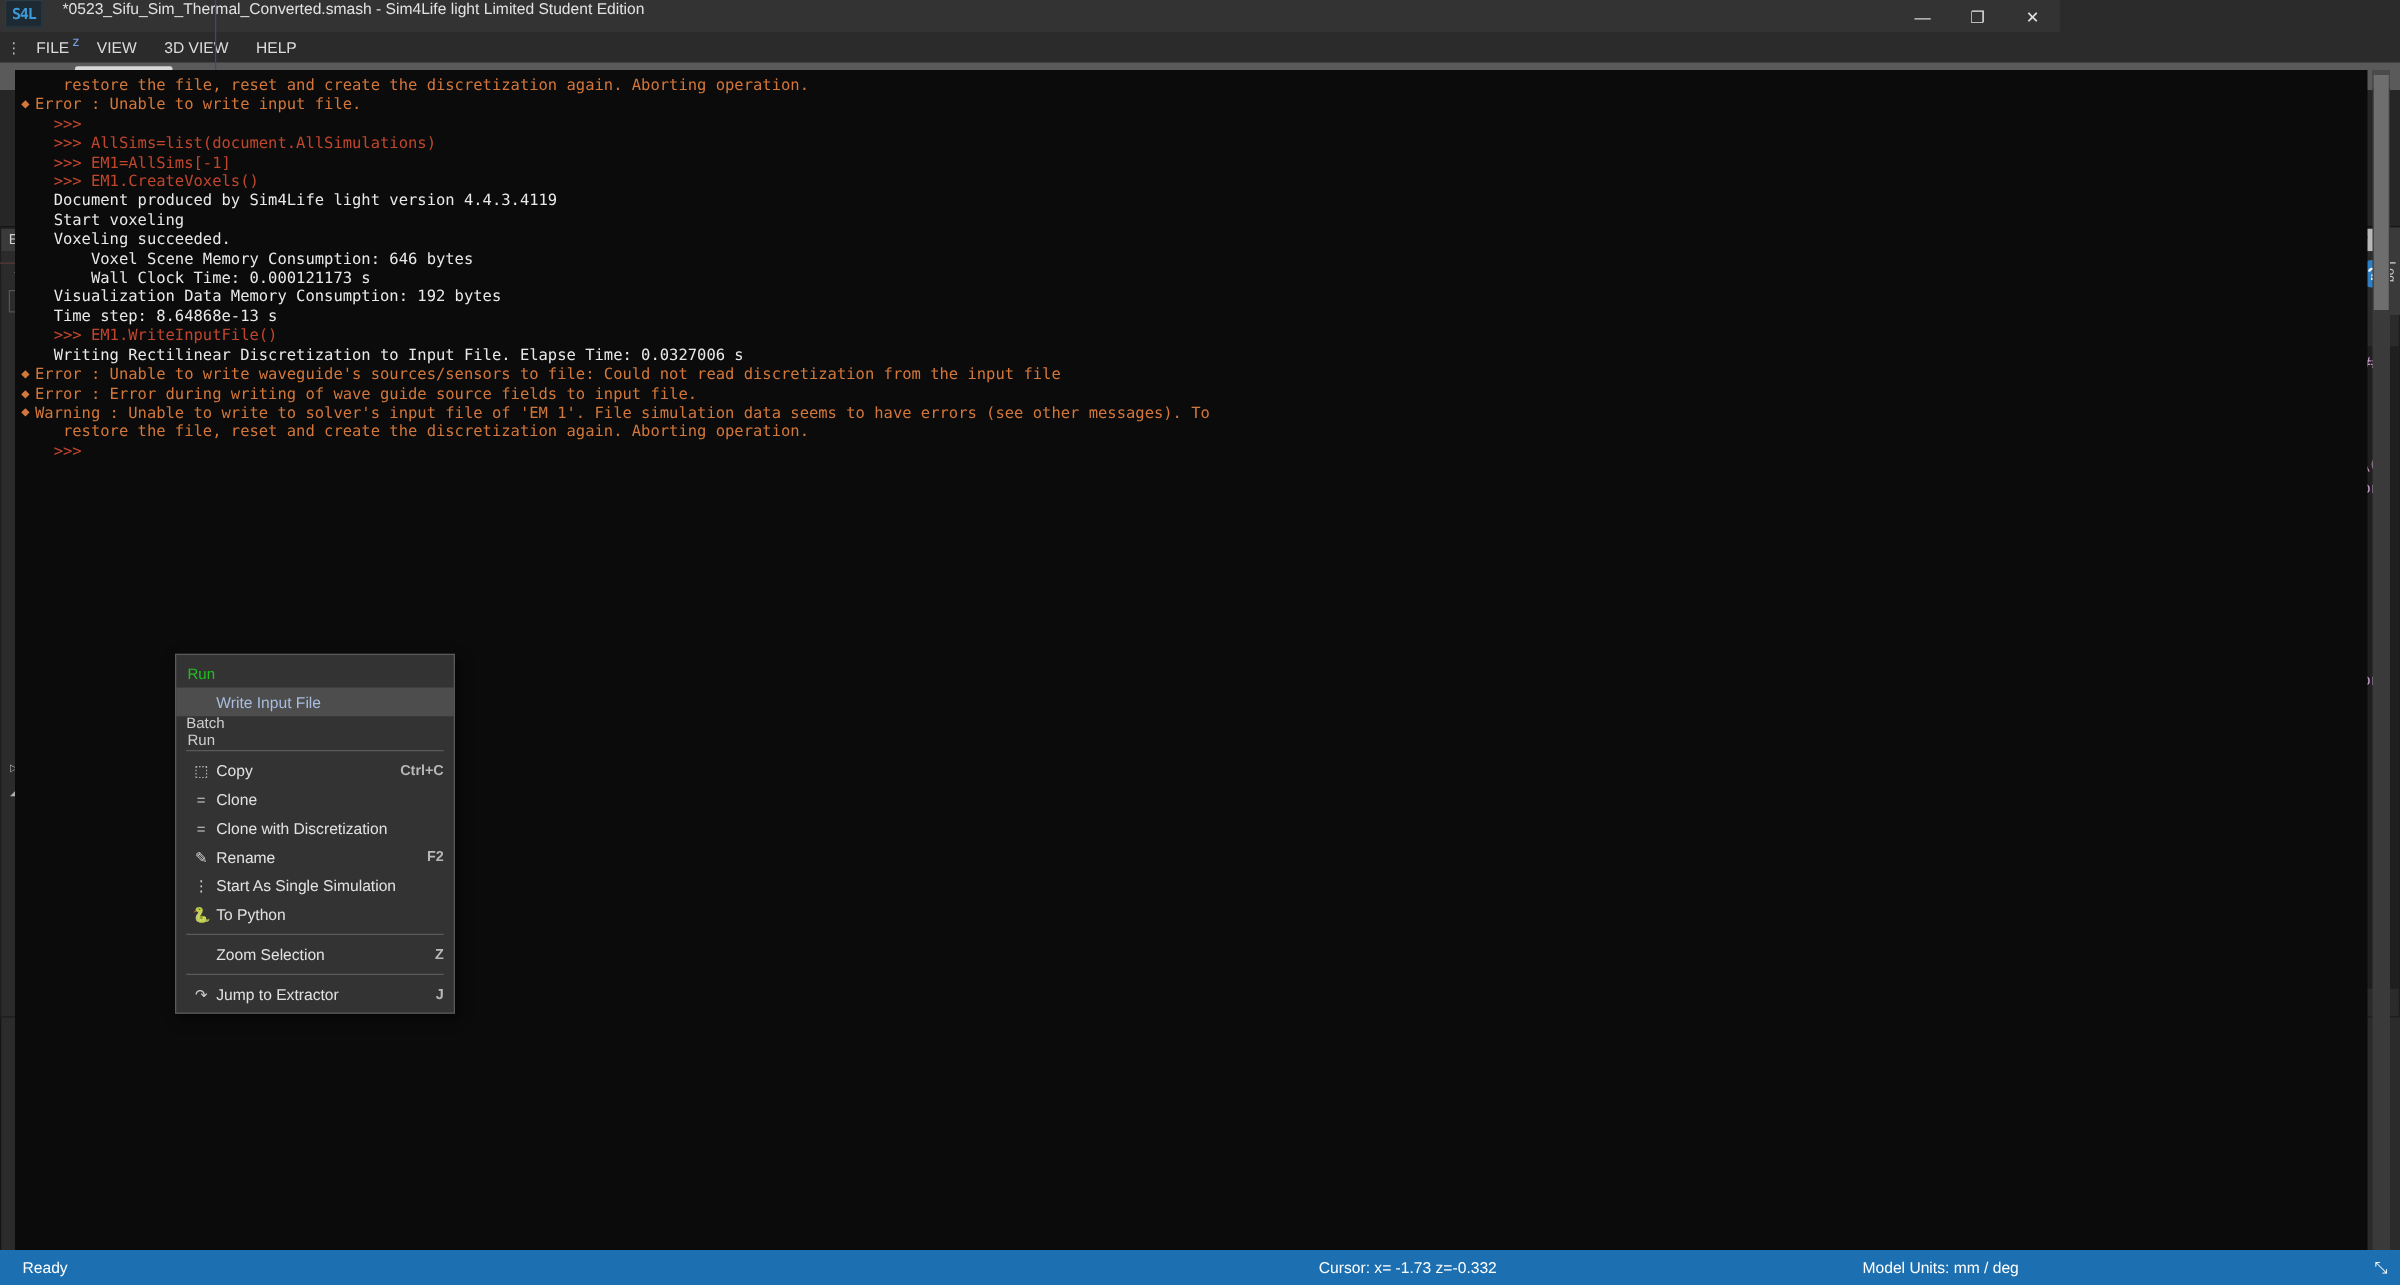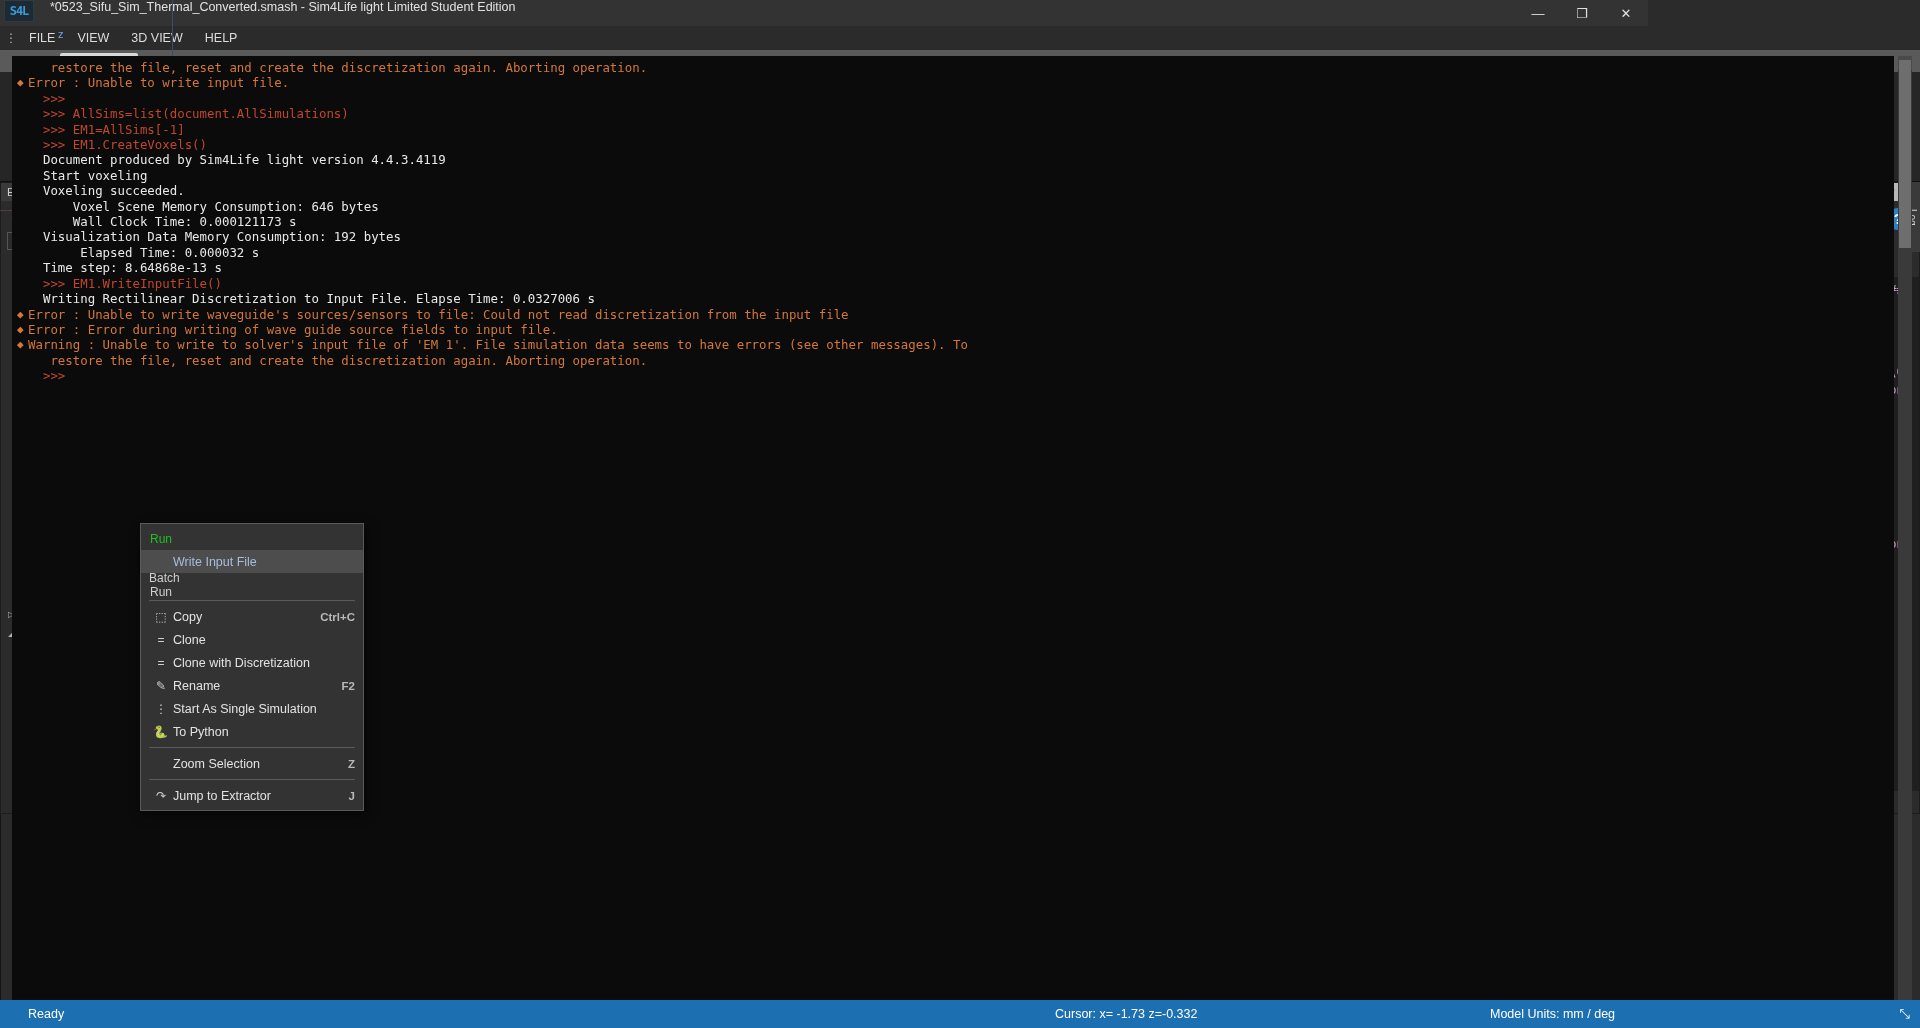--- a/index.html
+++ b/index.html
@@ -225,21 +225,21 @@
     background:#3a3a3a; color:#d0d0d0; font-size:10px;
     writing-mode: vertical-rl; display:flex; align-items:center; justify-content:center;
   }
 
   
   .statusbar {
     position:absolute; left:0; bottom:0; width:1920px; height: 28px;
     background:#1c6fb0; color:#ffffff; font-size: 12.5px;
     display:flex; align-items:center;
   }
-  .sb-left { padding-left: 28px; text-align: center; }
+  .sb-left { padding-left: 18px; text-align: center; }
   .sb-mid { position:absolute; left: 1055px; }
   .sb-right { position:absolute; left: 1490px; }
   .sb-end { margin-left:auto; padding-right: 10px; font-size: 13px;}
   svg { display:block; }
 </style>
 </head>
 <body>
 
 <div class="app">
 
@@ -886,21 +886,20 @@
         <div class="ln prompt">  &gt;&gt;&gt; AllSims=list(document.AllSimulations)</div>
         <div class="ln prompt">  &gt;&gt;&gt; EM1=AllSims[-1]</div>
         <div class="ln prompt">  &gt;&gt;&gt; EM1.CreateVoxels()</div>
         <div class="ln out">  Document produced by Sim4Life light version 4.4.3.4119</div>
         <div class="ln out">  Start voxeling</div>
         <div class="ln out">  Voxeling succeeded.</div>
         <div class="ln out">      Voxel Scene Memory Consumption: 646 bytes</div>
         <div class="ln out">      Wall Clock Time: 0.000121173 s</div>
         <div class="ln out"></div>
         <div class="ln out">  Visualization Data Memory Consumption: 192 bytes</div>
-        <div class="ln out">       Elapsed Time: 0.000032 s</div>
         <div class="ln out">  Time step: 8.64868e-13 s</div>
         <div class="ln prompt">  &gt;&gt;&gt; EM1.WriteInputFile()</div>
         <div class="ln out">  Writing Rectilinear Discretization to Input File. Elapse Time: 0.0327006 s</div>
         <div class="ln err"><span class="bullet">◆</span>Error : Unable to write waveguide's sources/sensors to file: Could not read discretization from the input file</div>
         <div class="ln err"><span class="bullet">◆</span>Error : Error during writing of wave guide source fields to input file.</div>
         <div class="ln err"><span class="bullet">◆</span>Warning : Unable to write to solver's input file of 'EM 1'. File simulation data seems to have errors (see other messages). To</div>
         <div class="ln err">   restore the file, reset and create the discretization again. Aborting operation.</div>
         <div class="ln prompt">  &gt;&gt;&gt;</div>
       </div>
     <div class="con-vscroll">

